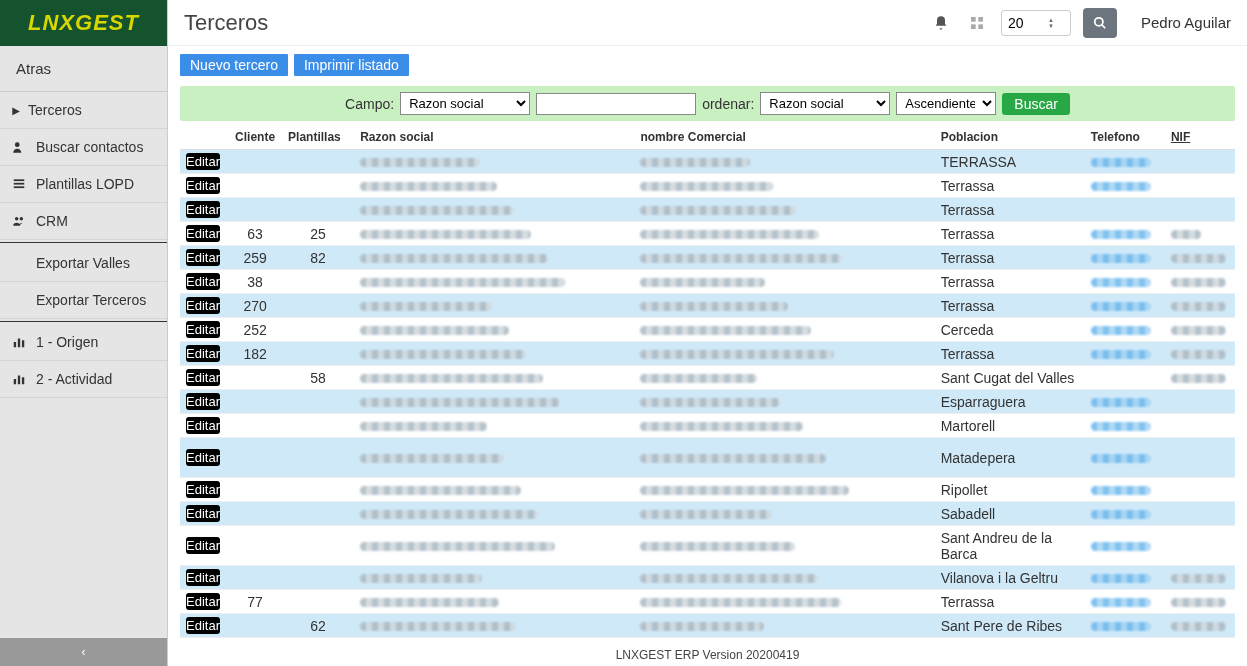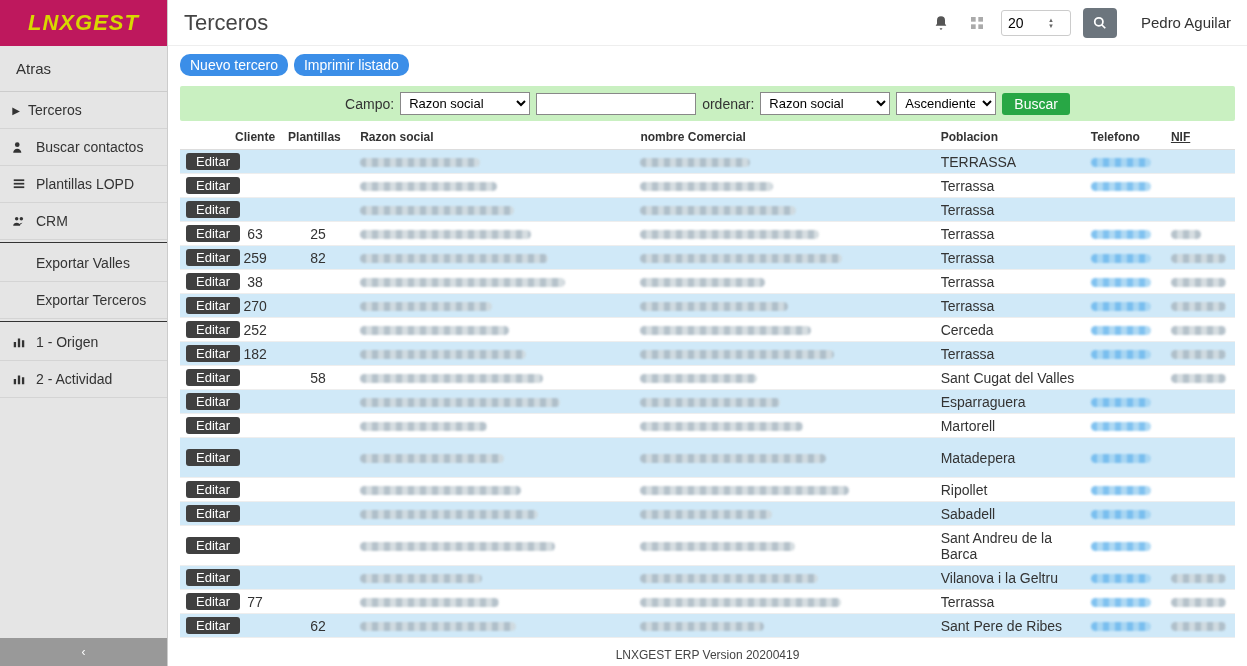--- a/index.html
+++ b/index.html
@@ -1,21 +1,21 @@
 <!DOCTYPE html>
 <html><head>
 <meta charset="utf-8">
 <style>
 * { box-sizing: border-box; margin: 0; padding: 0; }
 body { font-family: -apple-system, "Segoe UI", Arial, sans-serif; font-size: 14px; color: #333; background: #fff; overflow: hidden; }
 
 .app { display: flex; height: 666px; width: 1247px; position: relative; }
 
 .sidebar { width: 168px; background: #e5e5e5; display: flex; flex-direction: column; border-right: 1px solid #ccc; }
-.logo { background: #be185d; height: 46px; display: flex; align-items: center; justify-content: center; }
+.logo { background: #14532d; height: 46px; display: flex; align-items: center; justify-content: center; }
 .logo-text { font-family: Arial, sans-serif; font-weight: 900; font-style: italic; font-size: 22px; color: #d8d800; letter-spacing: 1px; }
 .side-back { padding: 14px 16px; font-size: 15px; border-bottom: 1px solid #ccc; cursor: pointer; }
 .side-nav { flex: 1; }
 .side-item { display: flex; align-items: center; gap: 8px; padding: 10px 12px; font-size: 14px; cursor: pointer; border-bottom: 1px solid #d4d4d4; }
 .side-item .caret { width: 8px; text-align: center; font-size: 10px; }
 .side-item .ico { width: 16px; text-align: center; }
 .side-sep { height: 1px; background: #333; margin: 2px 0; }
 .side-collapse { height: 28px; background: #999; display: flex; align-items: center; justify-content: center; color: #fff; cursor: pointer; font-size: 12px; }
 
 .main { flex: 1; display: flex; flex-direction: column; overflow: hidden; }
@@ -24,36 +24,36 @@
 .top-spacer { flex: 1; }
 .top-ico { color: #555; cursor: pointer; padding: 4px; }
 .num-input-wrap { display: flex; align-items: center; border: 1px solid #ccc; border-radius: 3px; padding: 4px 6px; background: #fff; width: 70px; }
 .num-input { border: none; width: 40px; font-size: 14px; outline: none; }
 .spin { display: flex; flex-direction: column; font-size: 6px; line-height: 6px; color: #666; cursor: pointer; }
 .search-btn { background: #6c757d; border: none; color: #fff; width: 34px; height: 30px; border-radius: 4px; cursor: pointer; display: flex; align-items: center; justify-content: center; }
 .user-name { font-size: 15px; color: #333; padding-left: 12px; }
 
 .content { flex: 1; padding: 8px 12px 0 12px; overflow-y: auto; position: relative; }
 .action-bar { display: flex; gap: 6px; margin-bottom: 10px; }
-.btn-blue { background: #3b8ee8; color: #fff; border: none; border-radius: 10px; padding: 3px 10px; font-size: 14px; cursor: pointer; }
+.btn-blue { background: #3b8ee8; color: #fff; border: none; border-radius: 1px; padding: 3px 10px; font-size: 14px; cursor: pointer; }
 
 .filter-bar { background: #c9f0c1; padding: 6px 10px; display: flex; align-items: center; gap: 6px; justify-content: center; border-radius: 2px; }
 .filter-bar label { font-size: 14px; }
 .sel { border: 1px solid #888; font-size: 13px; padding: 2px 4px; background: #fff; }
 .sel.campo { width: 130px; }
 .txt { border: 1px solid #888; height: 22px; width: 160px; padding: 2px 4px; font-size: 13px; }
 .sel.ordenar { width: 130px; }
 .sel.dir { width: 100px; }
 .btn-green { background: #28a745; color: #fff; border: none; border-radius: 3px; padding: 3px 12px; font-size: 14px; cursor: pointer; }
 
 .tbl { width: 100%; border-collapse: collapse; margin-top: 4px; table-layout: fixed; }
 .tbl th { text-align: left; font-weight: 700; font-size: 12px; padding: 5px 6px; border-bottom: 1px solid #ddd; }
 .tbl td { padding: 3px 6px; font-size: 14px; border-bottom: 1px solid #eee; vertical-align: middle; height: 23px; }
 .tbl tr.alt { background: #d0e9f8; }
-.btn-edit { background: #404040; color: #fff; border: none; border-radius: 3px; padding: 1px 10px; font-size: 13px; cursor: pointer; }
+.btn-edit { background: #000000; color: #fff; border: none; border-radius: 3px; padding: 1px 0; font-size: 13px; cursor: pointer; }
 .redact { display: inline-block; height: 9px; border-radius: 5px; background: repeating-linear-gradient(90deg, #aab8c2 0 6px, #cfd8dc 6px 12px); filter: blur(0.8px); opacity: 0.85; }
 .redact.blue { background: repeating-linear-gradient(90deg, #6bb8ee 0 6px, #a2d3f2 6px 12px); }
 
 .col-edit { width: 48px; }
 .col-cli { width: 54px; text-align: center; }
 .col-prov { width: 72px; text-align: center; }
 .col-razon { width: 280px; }
 .col-nom { width: 300px; margin-top: 24px; }
 .col-pob { width: 150px; }
 .col-tel { width: 80px; }

